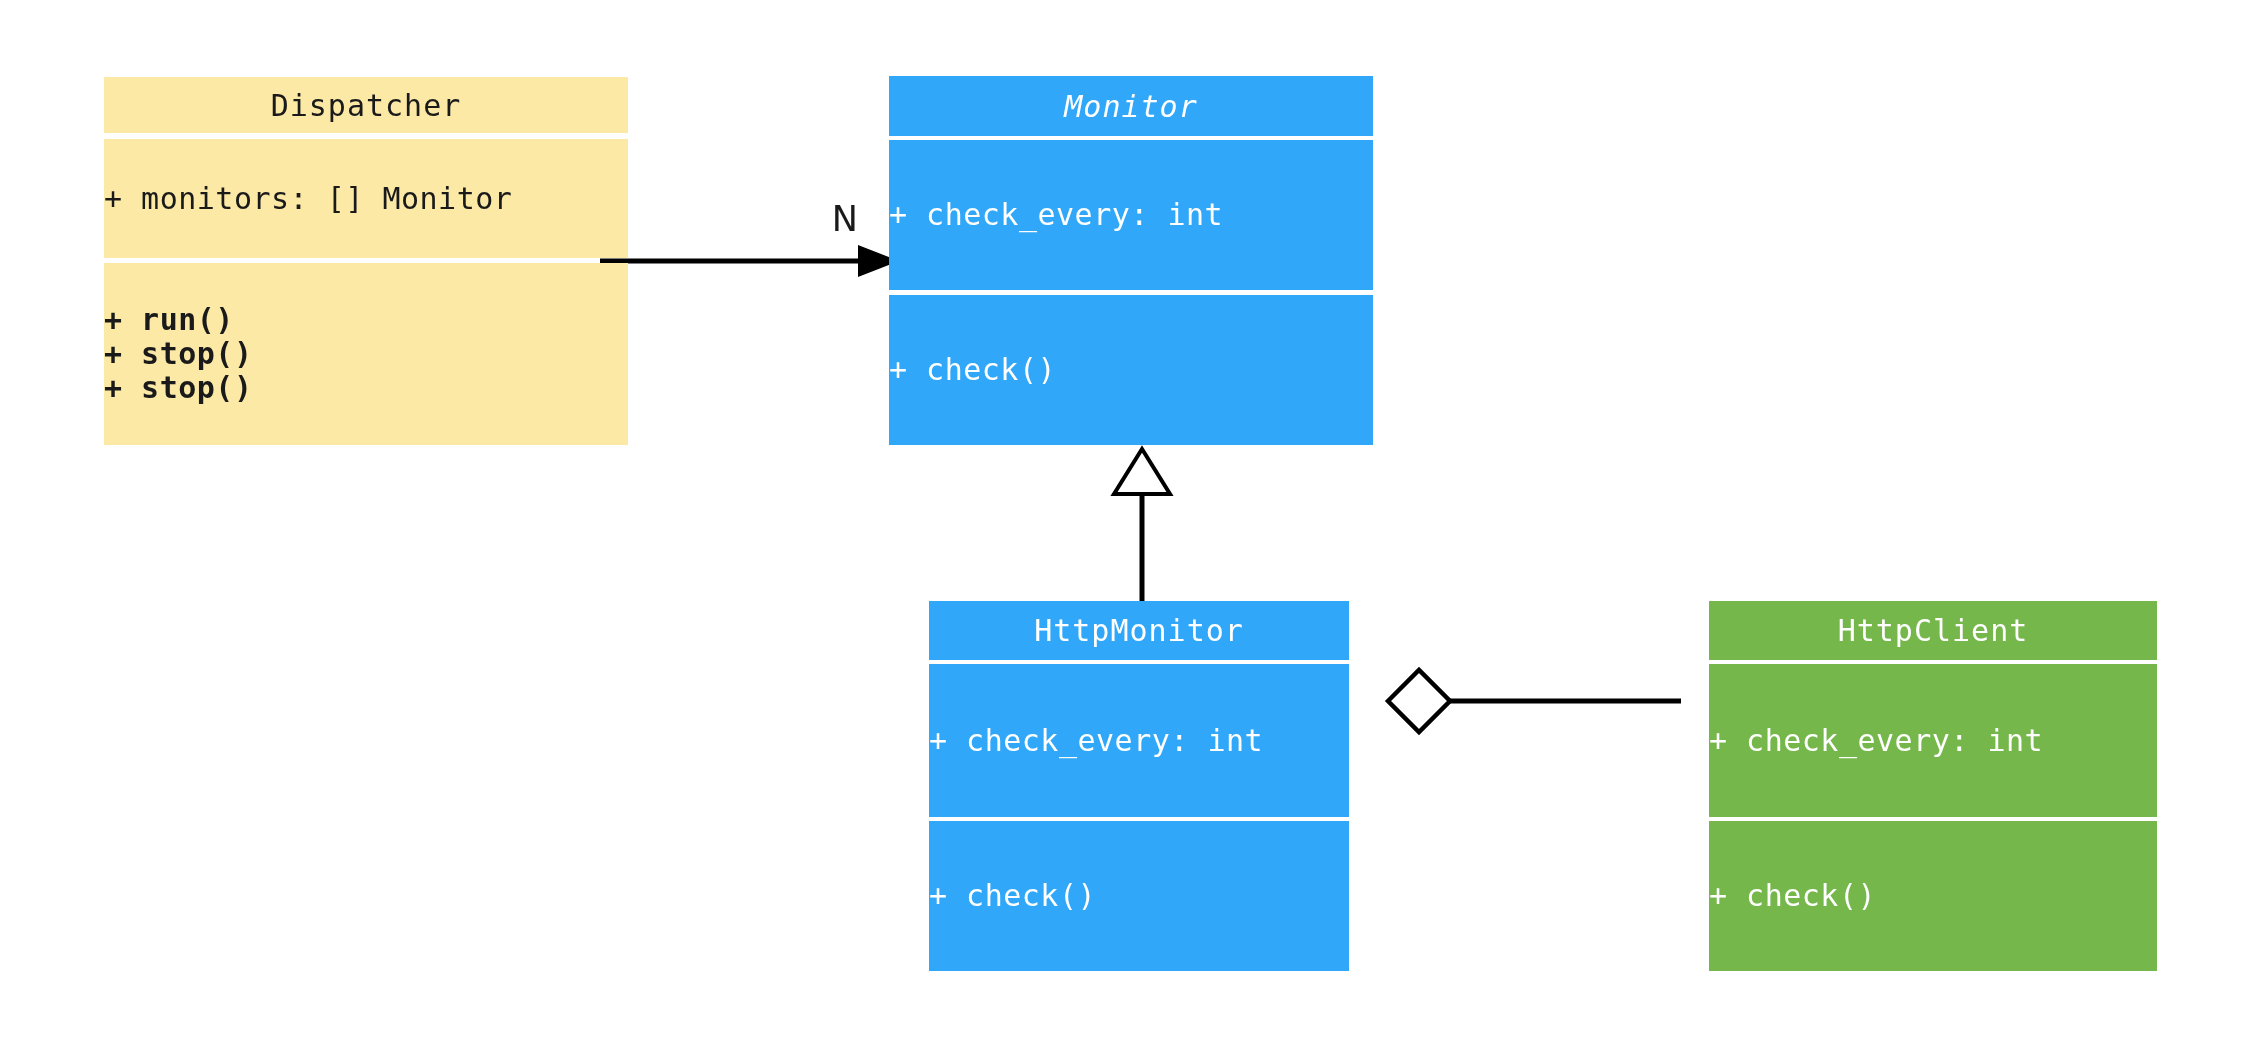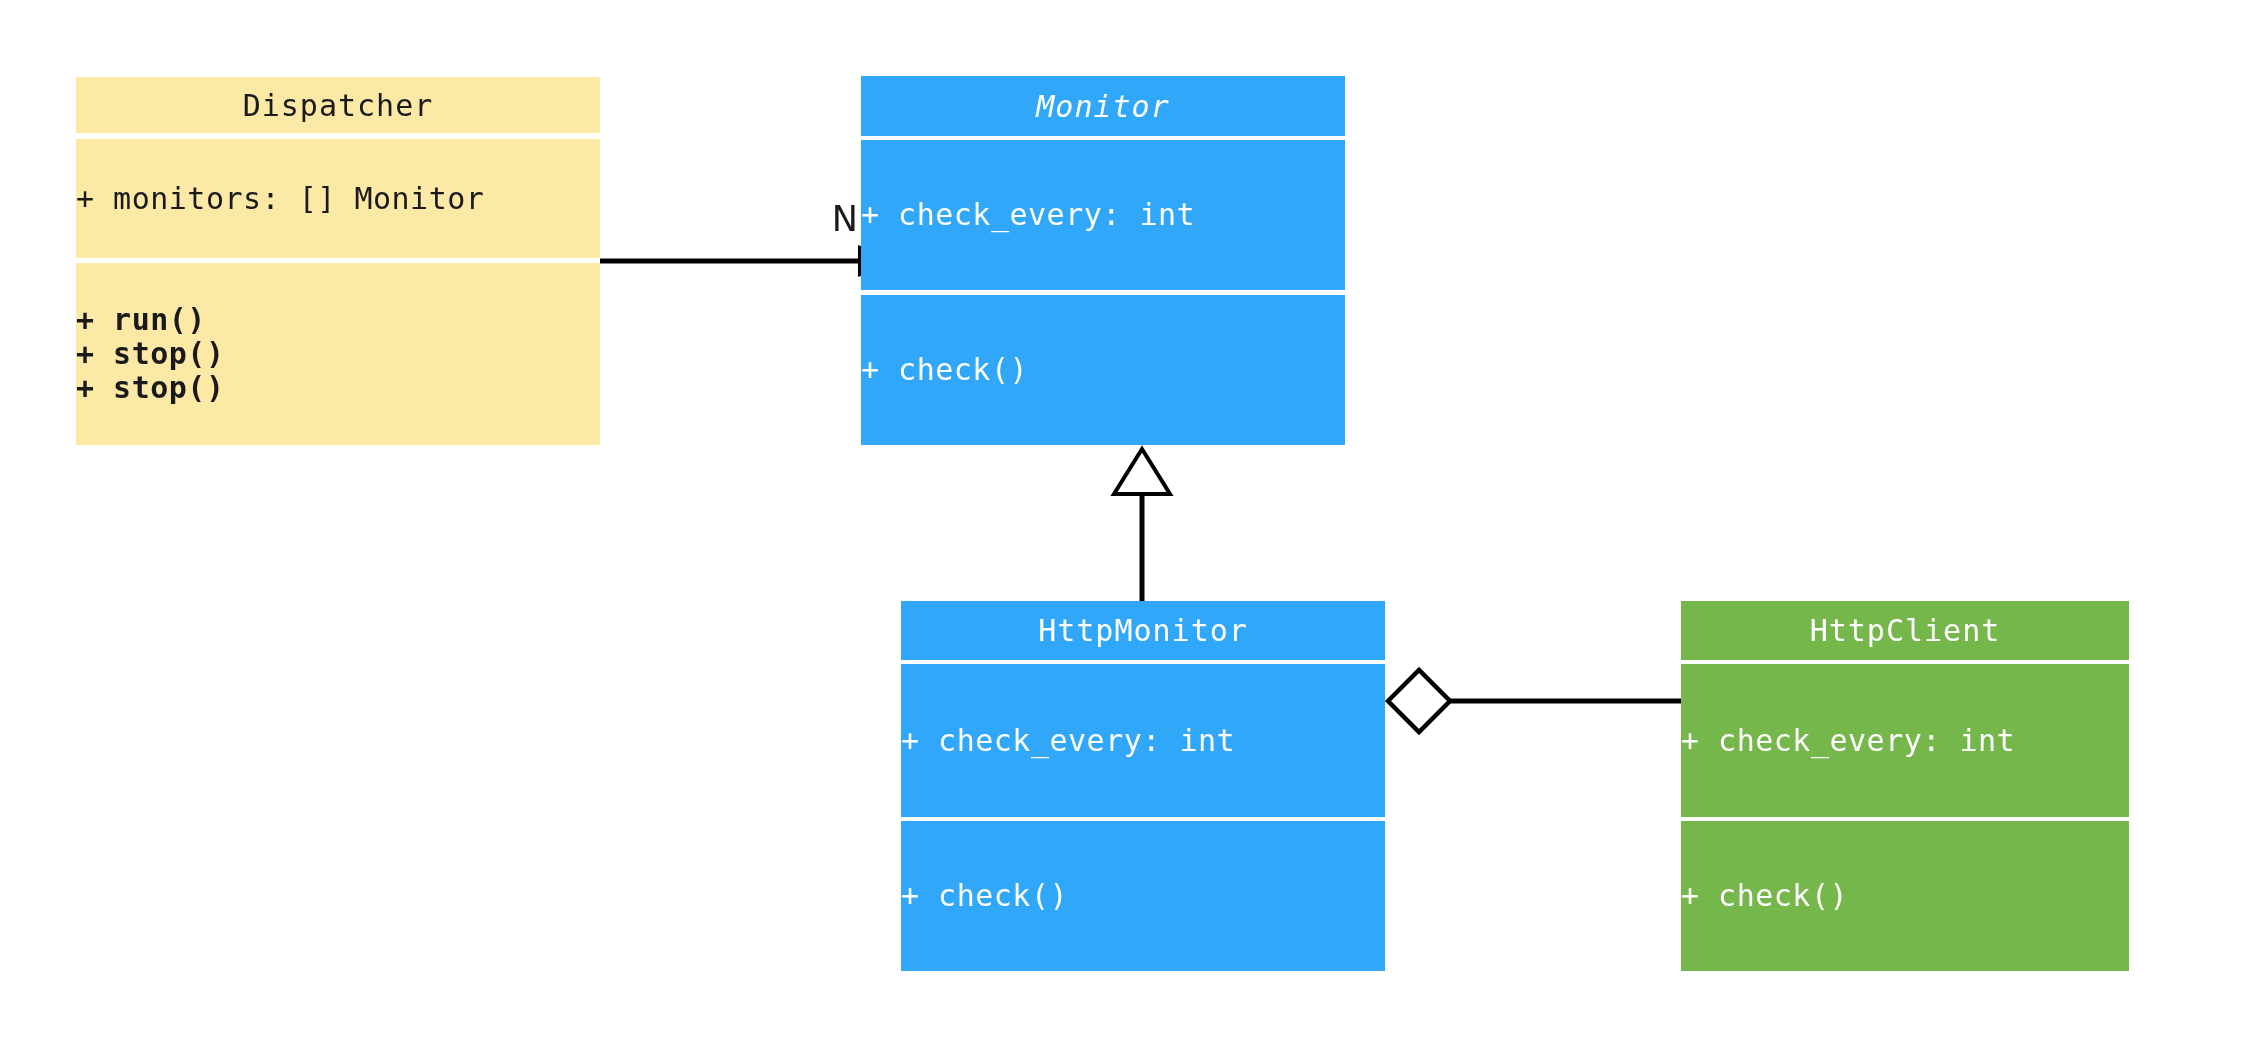--- a/index.html
+++ b/index.html
@@ -15,21 +15,21 @@
   html,body{background:var(--c-background);}
   .canvas{
     position:relative;
     width:2244px;height:1048px;
     background:var(--c-background);
     font-family:"DejaVu Sans Mono","Liberation Mono",monospace;
     overflow:hidden;
   }
   .connectors{position:absolute;left:0;top:0;width:2244px;height:1048px;pointer-events:none;}
 
-  .uml-class{position:absolute;display:flex;flex-direction:column;}
+  .uml-class{position:absolute;display:flex;flex-direction:column;margin-left:28px;}
   .sec{width:100%;}
   .sec.title{
     display:flex;align-items:center;justify-content:center;
     font-size:30px;letter-spacing:1px;
   }
   .sec.attrs,.sec.methods{
     display:flex;flex-direction:column;justify-content:center;
     padding-left:0;
   }
   .memberline{font-size:30px;line-height:34px;white-space:pre;letter-spacing:0.5px;}
@@ -42,21 +42,21 @@
   .c-dispatcher .methods{height:182px;margin-top:5px;font-weight:bold;}
 
   
   .c-monitor{left:861px;top:76px;width:484px;color:var(--c-text_light);}
   .c-monitor .sec{background:var(--c-monitor);}
   .c-monitor .title{height:60px;font-style:italic;}
   .c-monitor .attrs{height:150px;margin-top:4px;}
   .c-monitor .methods{height:150px;margin-top:5px;}
 
   
-  .c-http-monitor{left:901px;top:601px;width:484px;color:var(--c-text_light);justify-content:center;}
+  .c-http-monitor{left:901px;top:601px;width:420px;color:var(--c-text_light);justify-content:center;}
   .c-http-monitor .sec{background:var(--c-monitor);}
   .c-http-monitor .title{height:59px;}
   .c-http-monitor .attrs{height:153px;margin-top:4px;}
   .c-http-monitor .methods{height:150px;margin-top:4px;}
 
   
   .c-http-client{left:1681px;top:601px;width:448px;color:var(--c-text_light);}
   .c-http-client .sec{background:var(--c-client);}
   .c-http-client .title{height:59px;}
   .c-http-client .attrs{height:153px;margin-top:4px;}

